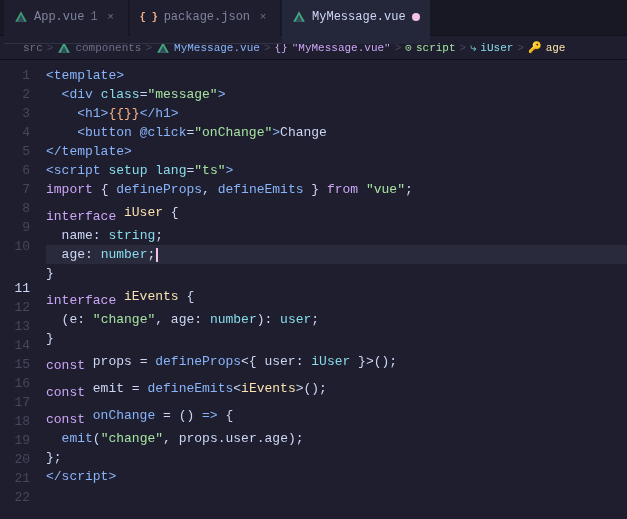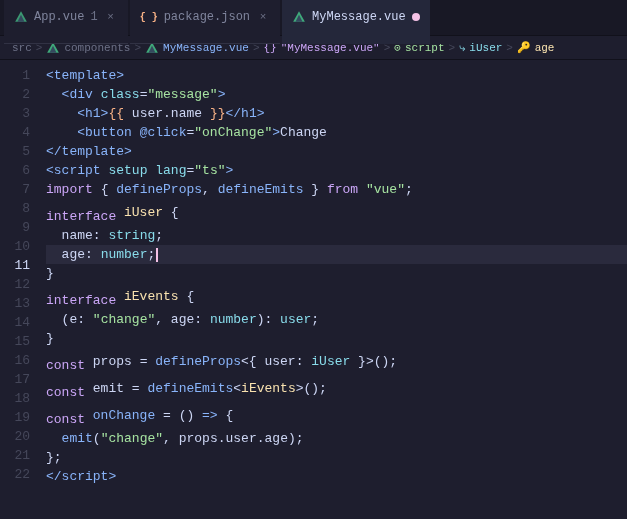--- a/index.html
+++ b/index.html
@@ -78,21 +78,21 @@
       color: #fab387;
       font-weight: bold;
     }
 
     
     .breadcrumb {
       display: flex;
       align-items: center;
       background: #1e1e2e;
       height: 24px;
-      padding: 0 12px;
+      padding: 0 23px;
       font-size: 11px;
       color: #6c7086;
       border-bottom: 1px solid #11111b;
       gap: 4px;
       white-space: nowrap;
       overflow: hidden;
     }
     .breadcrumb span { color: #6c7086; }
     .breadcrumb .bc-sep { color: #45475a; }
     .breadcrumb .bc-file { color: #89b4fa; }
@@ -116,21 +116,21 @@
       padding: 6px 0;
       text-align: right;
       color: #45475a;
       font-size: 13px;
       line-height: 19px;
       padding-right: 12px;
       user-select: none;
       flex-shrink: 0;
     }
     .line-numbers .ln { display: block; }
-    .line-numbers .ln.active { color: #cdd6f4; }
+    .line-numbers .ln.active { color: #cdd6f4; margin-top: 23px; }
 
     
     .code-area {
       flex: 1;
       padding: 6px 0 6px 4px;
       overflow: auto;
       line-height: 19px;
       font-size: 13px;
     }
 
@@ -274,21 +274,21 @@
 
     <div class="code-line">
       <span class="c-tag">&lt;template&gt;</span>
     </div>
 
     <div class="code-line">
       <span class="c-plain">  </span><span class="c-tag">&lt;div </span><span class="c-attr">class</span><span class="c-plain">=</span><span class="c-string">"message"</span><span class="c-tag">&gt;</span>
     </div>
 
     <div class="code-line">
-      <span class="c-plain">    </span><span class="c-tag">&lt;h1&gt;</span><span class="c-mustache">{{</span><span class="c-plain"> user.name </span><span class="c-mustache">}}</span><span class="c-tag">&lt;/h1&gt;</span>
+      <span class="c-plain">    </span><span class="c-tag">&lt;h1&gt;</span><span class="c-mustache">{{</span><span class="c-mustache">}}</span><span class="c-tag">&lt;/h1&gt;</span>
     </div>
 
     <div class="code-line">
       <span class="c-plain">    </span><span class="c-tag">&lt;button </span><span class="c-punct">@click</span><span class="c-plain">=</span><span class="c-string">"onChange"</span><span class="c-tag">&gt;</span><span class="c-plain">Change</span>
     </div>
 
 
     <div class="code-line">
       <span class="c-tag">&lt;/template&gt;</span>
     </div>

